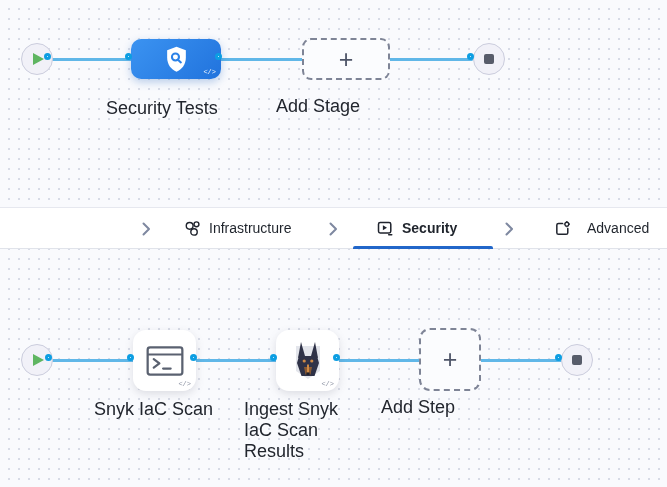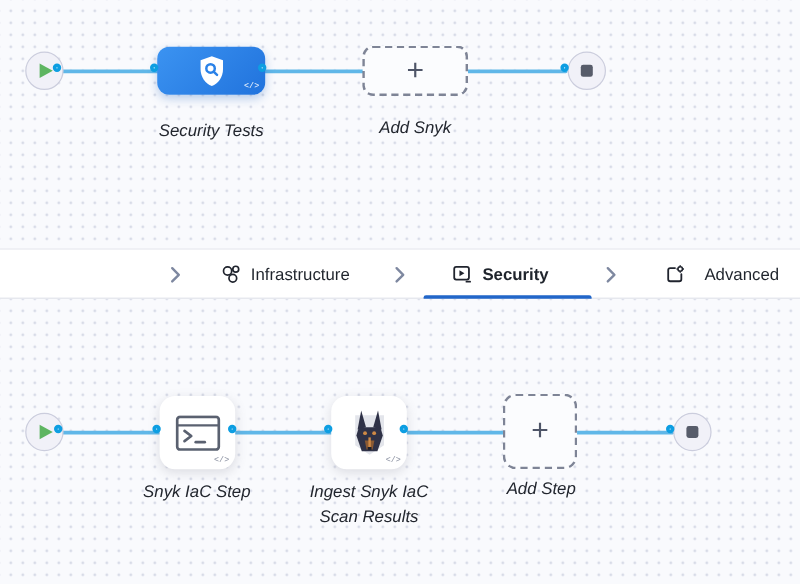--- a/index.html
+++ b/index.html
@@ -58,22 +58,22 @@
   .plus-glyph{ font-size:25px; font-weight:300; color:#4e5568; line-height:1; }
   
   .step-card{
     position:absolute; width:63px; height:61px; top:330px; border-radius:13px;
     background:#fff; box-shadow:0 3px 9px rgba(96,97,112,.18);
     z-index:5; display:flex; align-items:center; justify-content:center;
     cursor:pointer;
   }
   
   .node-label{
-    position:absolute; text-align:center; font-size:14px; color:#22262e;
-    line-height:21px; z-index:2;font-style:italic;
+    position:absolute; text-align:left; font-size:18px; color:#22262e;
+    line-height:21px; z-index:2;
   }
   
   .tab-bar{
     position:absolute; left:0; top:207px; width:667px; height:42px;
     background:#ffffff; border-top:1px solid #e6e8ef; border-bottom:1px solid #e0e3ea;
     z-index:8;
   }
   .tab-item{
     position:absolute; top:0; height:100%; display:flex; align-items:center;
     gap:8px; font-size:14px; color:#1f242c; cursor:pointer; white-space:nowrap;
@@ -112,21 +112,21 @@
   <div class="dashed-box" style="left:302px; top:38px; width:88px; height:42px; border-radius:9px;">
     <span class="plus-glyph">+</span>
   </div>
 
   <div class="round-node" style="left:473px; top:43px;">
     <div class="stop-sq"></div>
   </div>
   <div class="port" style="left:467px; top:53px;"></div>
 
   <div class="node-label" style="left:106px; top:98px; width:140px;">Security Tests</div>
-  <div class="node-label" style="left:276px; top:96px; width:140px;">Add Snyk</div>
+  <div class="node-label" style="left:276px; top:96px; width:140px;">Add Stage</div>
 
   <div class="tab-bar">
 
 
     <svg class="tab-chevron" style="left:142px;" viewBox="0 0 9 14">
       <polyline points="1.5,1.5 7,7 1.5,12.5" fill="none" stroke="#7e88a0" stroke-width="2" stroke-linecap="round" stroke-linejoin="round"></polyline>
     </svg>
 
     <div class="tab-item" style="left:184px;">
       <svg width="17" height="17" viewBox="0 0 18 18">
@@ -207,17 +207,17 @@
 
   <div class="dashed-box" style="left:419px; top:328px; width:62px; height:63px; border-radius:11px;">
     <span class="plus-glyph">+</span>
   </div>
 
   <div class="round-node" style="left:561px; top:344px;">
     <div class="stop-sq"></div>
   </div>
   <div class="port" style="left:555px; top:354px;"></div>
 
-  <div class="node-label" style="left:94px; top:399px; width:140px;">Snyk IaC Step</div>
+  <div class="node-label" style="left:94px; top:399px; width:140px;">Snyk IaC Scan</div>
   <div class="node-label" style="left:381px; top:397px; width:140px;">Add Step</div>
   <div class="node-label" style="left:244px; top:399px; width:127px;">Ingest Snyk IaC Scan Results</div>
 
 </div>
 
 </body></html>

